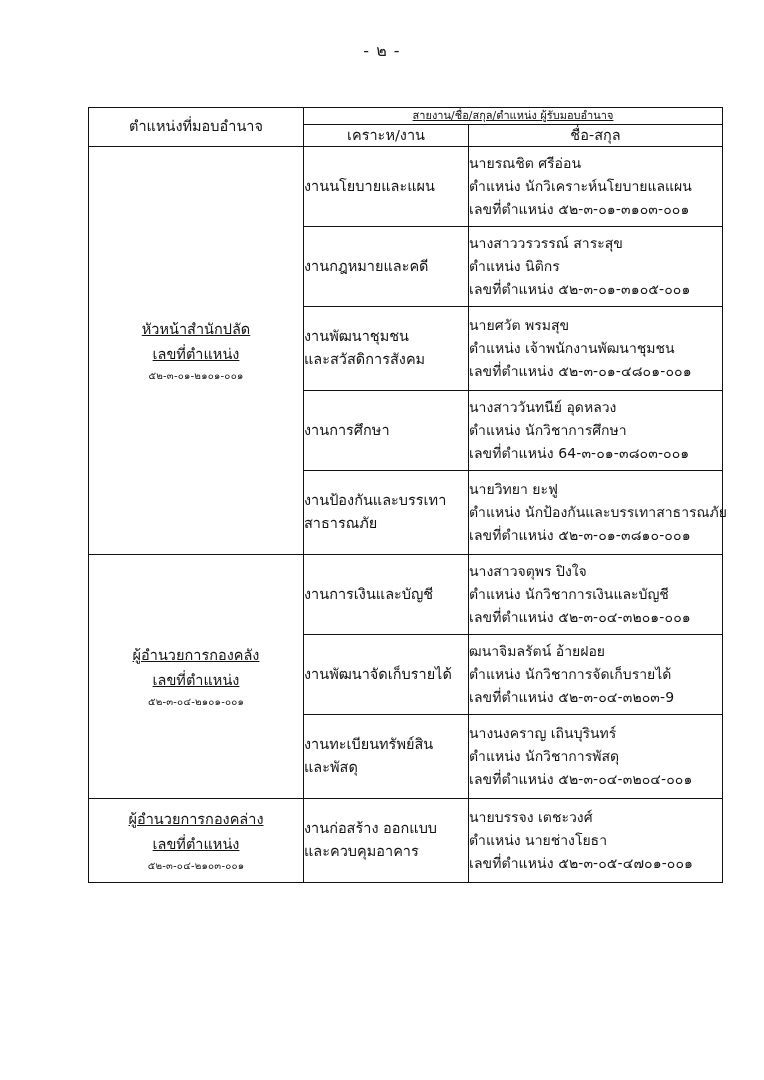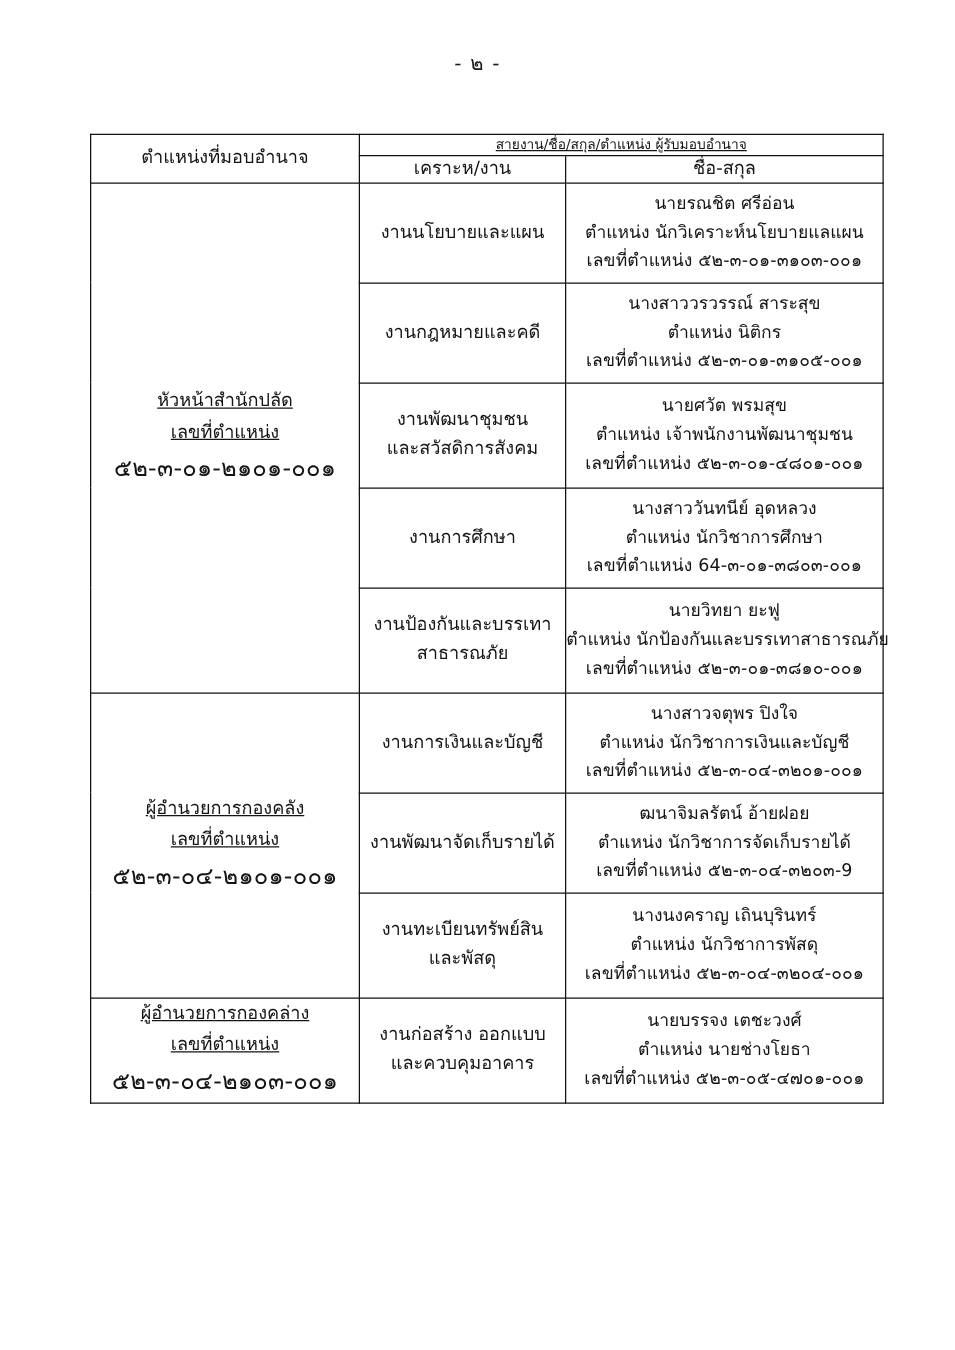--- a/index.html
+++ b/index.html
@@ -33,21 +33,21 @@
     text-align: center;
     font-size: 16px;
     letter-spacing: 1px;
     color: #1a1a1a;
     font-family: "DejaVu Sans", "Liberation Sans", sans-serif;
   }
 
   
   .table-wrap {
     position: absolute;
-    left: 72px;
+    left: 88px;
     top: 107px;
     width: 634px;
   }
 
   table.auth-table {
     border-collapse: collapse;
     width: 634px;
     table-layout: fixed;
     background: #fff;
   }
@@ -89,41 +89,41 @@
   
   td.group-cell {
     text-align: center;
     font-size: 14.5px;
     line-height: 1.72;
     padding: 8px 6px;
   }
   td.group-cell .g-line { display: block; text-decoration: underline; }
   td.group-cell .g-code {
     display: block;
-    font-size: 19px;
+    font-size: 10px;
     letter-spacing: 0.2px;
   }
 
   
   td.work-cell {
-    text-align: center;
+    text-align: left;
     font-size: 14.5px;
     line-height: 1.6;
     padding: 8px 6px;
   }
   td.work-cell .w-line { display: block; }
 
   
   td.person-cell {
     text-align: left;
     font-size: 14px;
     line-height: 1.62;
     padding: 9px 6px 9px 10px;
   }
-  td.person-cell .p-line { display: block; white-space: nowrap; text-align: center; }
+  td.person-cell .p-line { display: block; white-space: nowrap; }
   td.person-cell .p-name { }
   td.person-cell .p-pos { }
   td.person-cell .p-code { letter-spacing: 0.1px; }
 
   .row-h1 { height: 80px; }
   .row-h2 { height: 84px; }
 </style>
 </head>
 <body>
 

